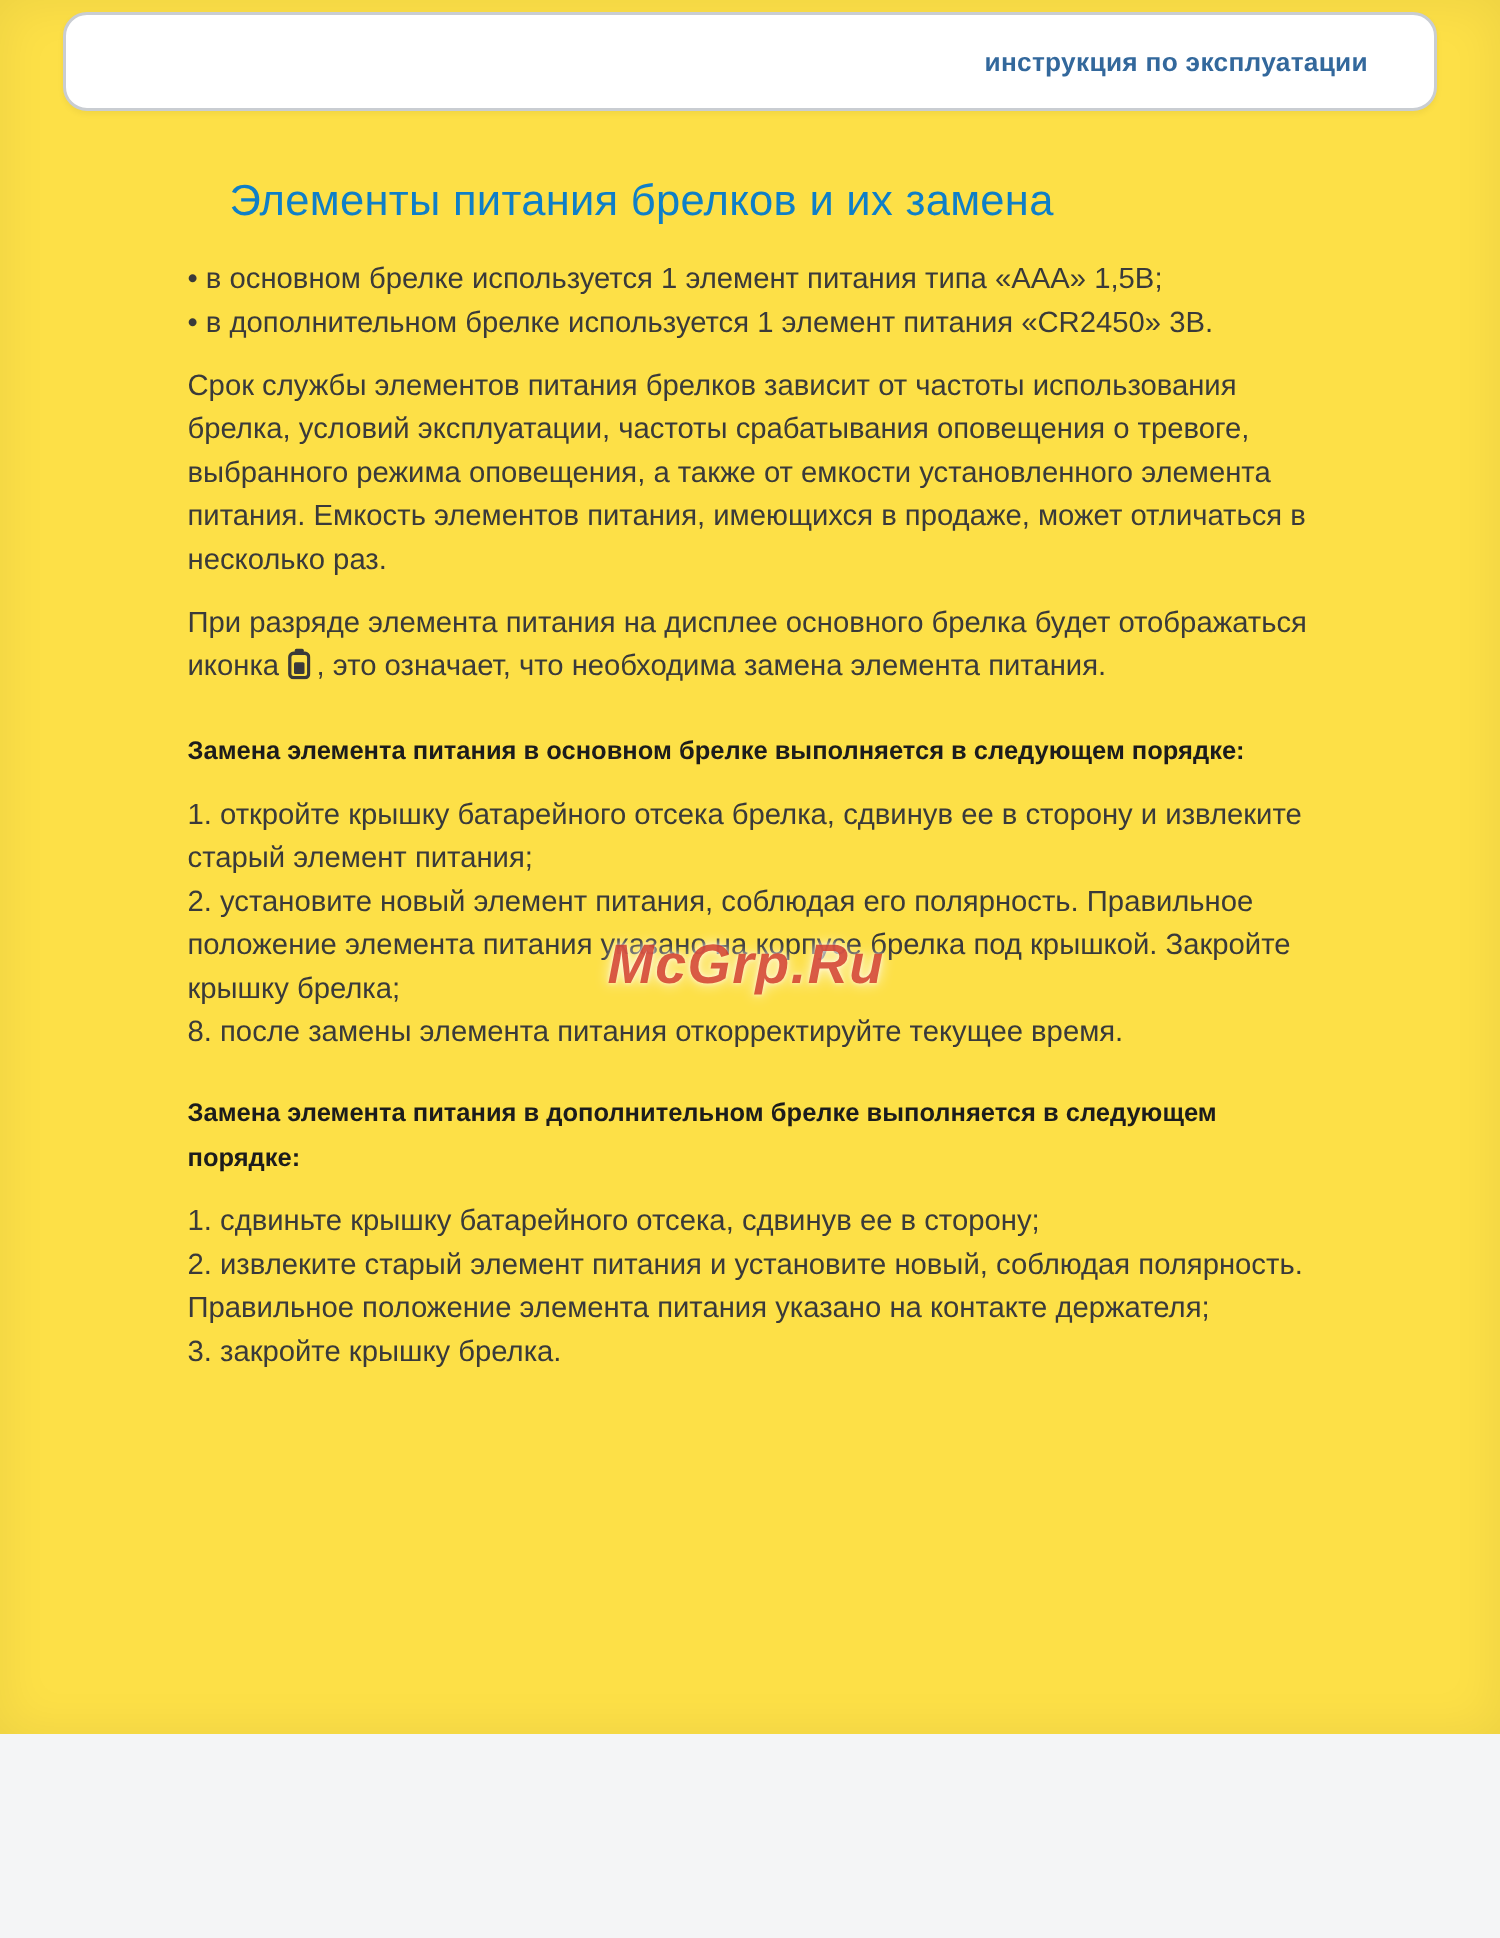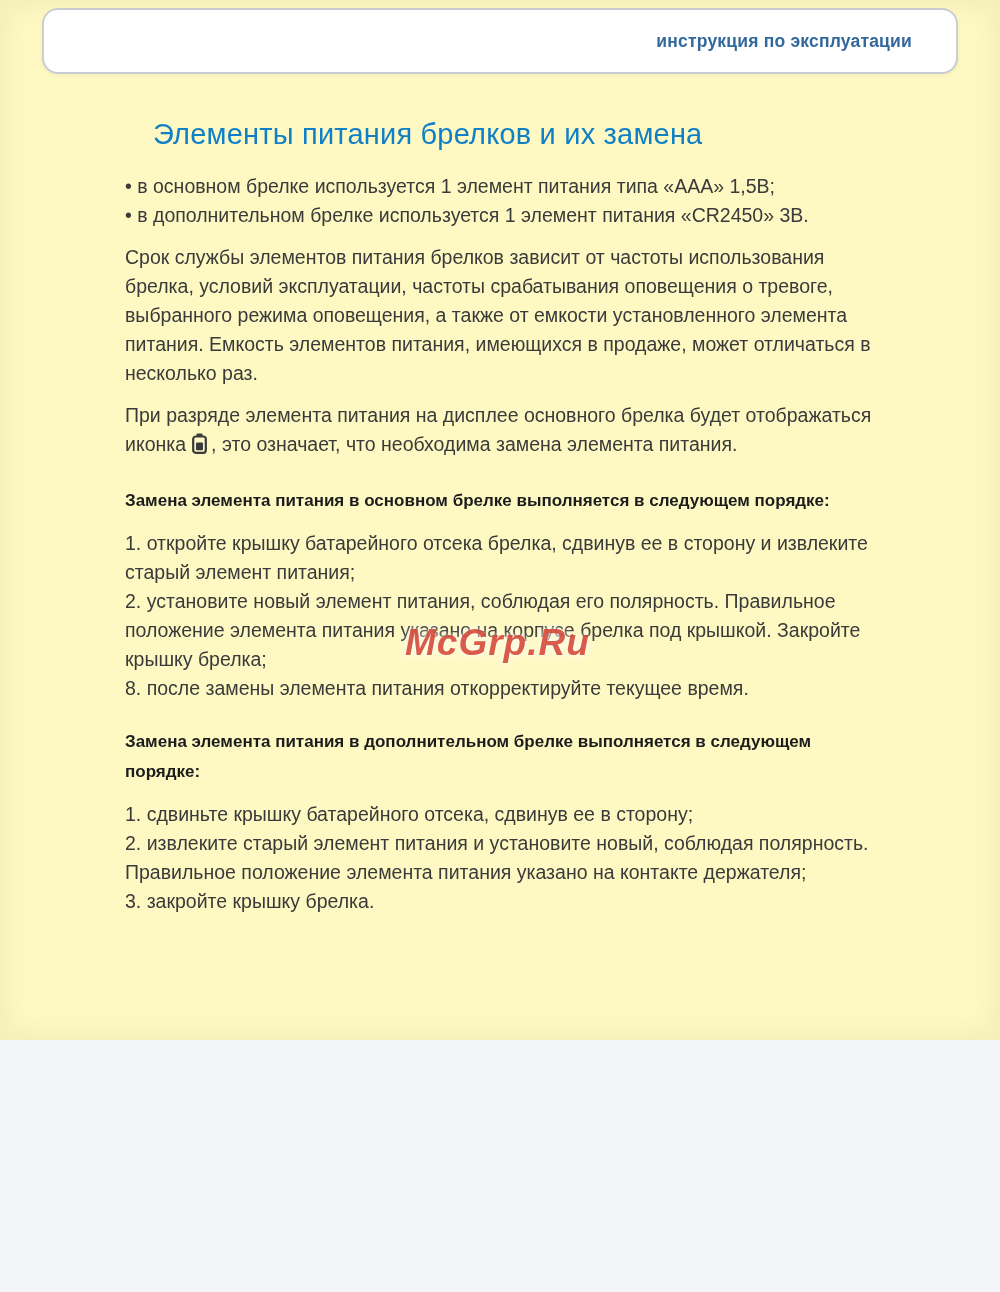--- a/index.html
+++ b/index.html
@@ -2,22 +2,22 @@
 <html><head>
 <meta charset="utf-8">
 <style>
   * { margin: 0; padding: 0; box-sizing: border-box; }
   html, body { background: #f4f5f6; }
   body { font-family: "Liberation Sans", sans-serif; }
 
   .page {
     position: relative;
     width: 1000px;
-    height: 1040px;
-    background: #fef9c3;
+    height: 1156px;
+    background: #fde047;
     margin: 0 auto;
     overflow: hidden;
     box-shadow: inset 0 0 34px rgba(0,0,0,0.07);
   }
 
   .header-box {
     position: absolute;
     top: 8px;
     left: 42px;
     right: 42px;

